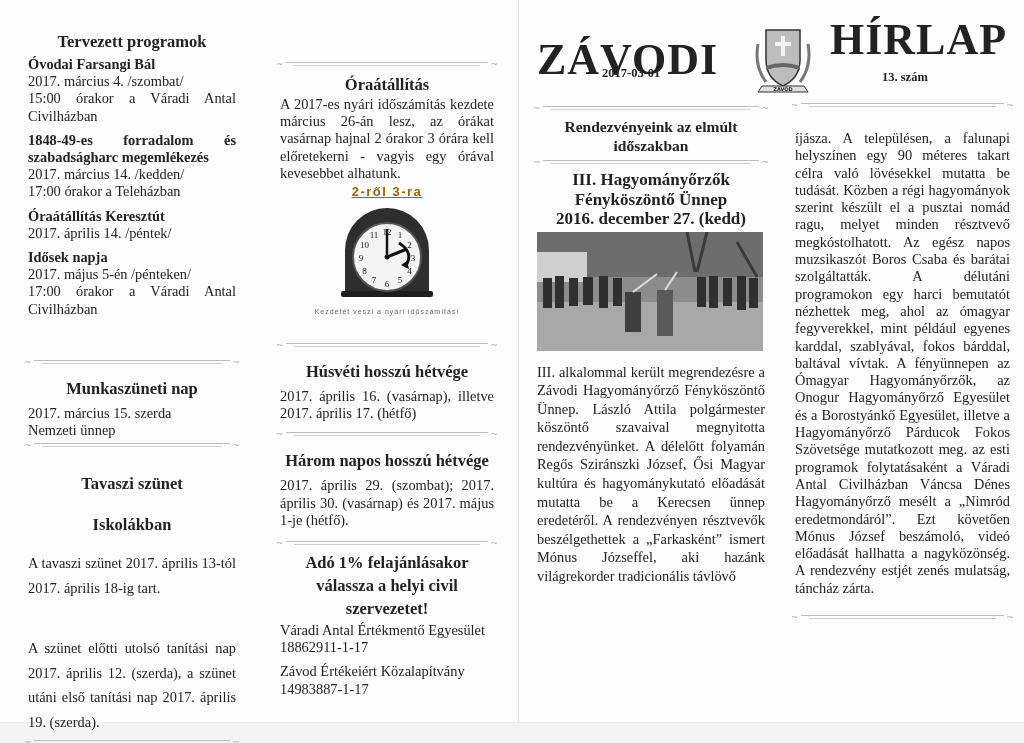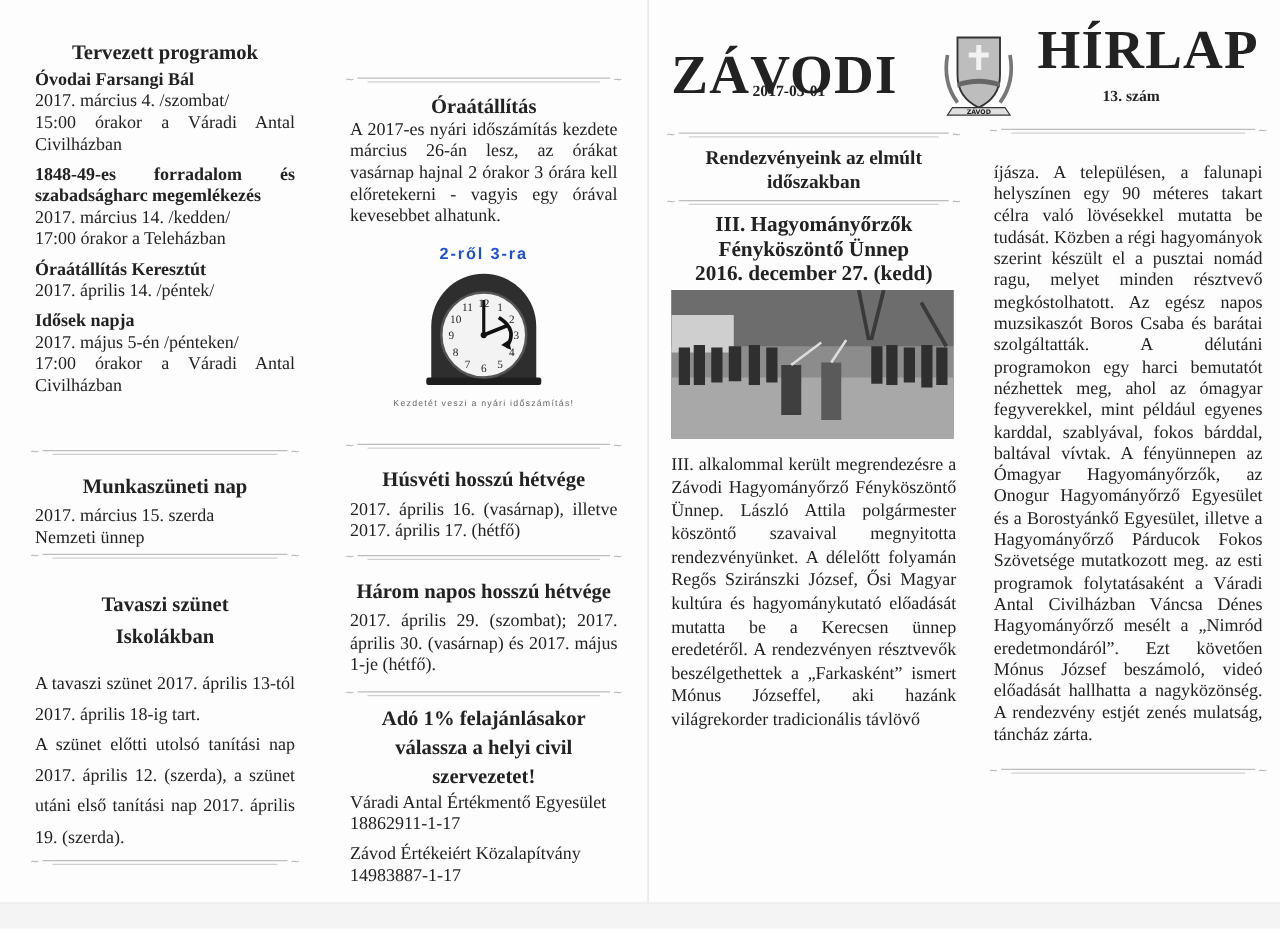--- a/index.html
+++ b/index.html
@@ -24,21 +24,21 @@
   .divider { position: relative; height: 8px; margin: 0 -4px; }
   .divider .l1 { position: absolute; left: 10px; right: 10px; top: 2px; height: 1px; background: #bdbdbd; }
   .divider .l2 { position: absolute; left: 18px; right: 18px; top: 5px; height: 1px; background: #d0d0d0; }
   .divider .cl, .divider .cr { position: absolute; top: 0; font-size: 9px; line-height: 8px; color: #aaa; font-family: "DejaVu Sans", sans-serif; }
   .divider .cl { left: 0; } .divider .cr { right: 0; }
 
   .masthead-word { position: absolute; font-weight: bold; font-size: 44px; line-height: 48px; letter-spacing: 1px; color: #222; }
   .mast-sub { position: absolute; font-weight: bold; font-size: 12.5px; }
 
   .clock-wrap { text-align: center; }
-  .clock-cap { font-family: "Liberation Sans", "DejaVu Sans", sans-serif; font-weight: bold; font-size: 13px; letter-spacing: 1.5px; color: #1d4ed8; margin-top: 13px; }
+  .clock-cap { font-family: "Liberation Sans", "DejaVu Sans", sans-serif; font-weight: bold; font-size: 13px; letter-spacing: 1.5px; color: #a16207; margin-top: 2px; text-decoration: underline; }
   .clock-note { font-family: "Liberation Sans", "DejaVu Sans", sans-serif; font-size: 7px; color: #666; letter-spacing: 1px; margin-top: 4px; }
 
   .photo { width: 226px; height: 119px; margin: 3px 0 0 0; background: #9a9a9a; position: relative; overflow: hidden; }
 </style>
 </head>
 <body>
 
 <div class="sheet">
   <div class="fold"></div>
   <div class="bottom-edge"></div>
@@ -79,23 +79,23 @@
     <div class="p left">Nemzeti ünnep</div>
 
     <div class="divider" style="margin-top:2px;">
         <span class="cl">~</span>
         <div class="l1"></div>
         <div class="l2"></div>
         <span class="cr">~</span>
       </div>
 
     <div class="h" style="margin-top:24px;">Tavaszi szünet</div>
-    <div class="h" style="margin-top:4px;">Iskolákban</div>
+    <div class="h" style="margin-top:20px;">Iskolákban</div>
     <div class="p" style="margin-top:16px; line-height:24.5px;">A tavaszi szünet 2017. április 13-tól 2017. április 18-ig tart.</div>
-    <div class="p" style="line-height:24.5px;">A szünet előtti utolsó tanítási nap 2017. április 12. (szerda), a szünet utáni első tanítási nap 2017. április 19. (szerda).</div>
+    <div class="p" style="line-height:24.5px;margin-top:36px;">A szünet előtti utolsó tanítási nap 2017. április 12. (szerda), a szünet utáni első tanítási nap 2017. április 19. (szerda).</div>
 
     <div class="divider" style="margin-top:4px;">
         <span class="cl">~</span>
         <div class="l1"></div>
         <div class="l2"></div>
         <span class="cr">~</span>
       </div>
   </div>
 
   <div class="col col2" style="top:60px;">

